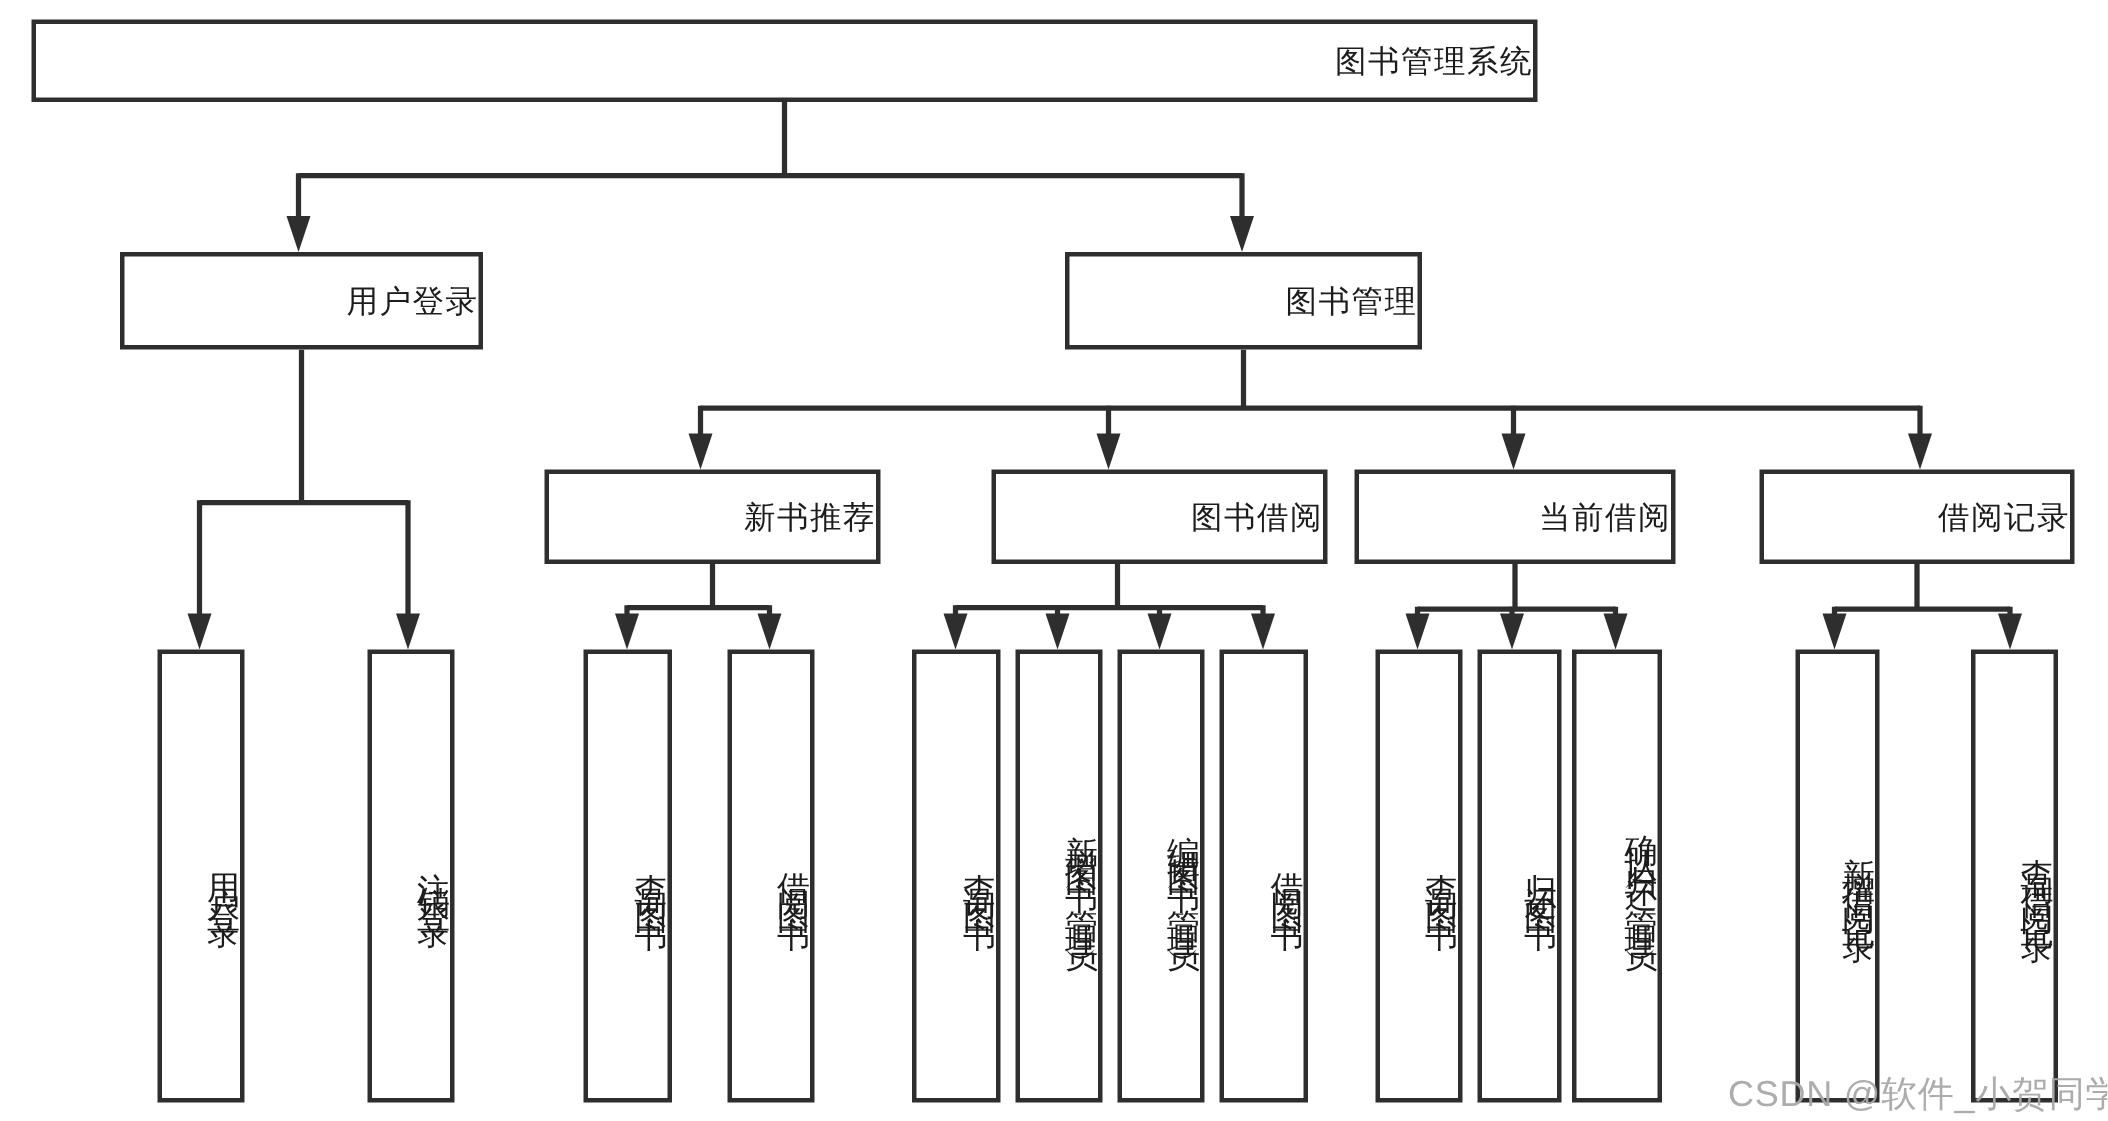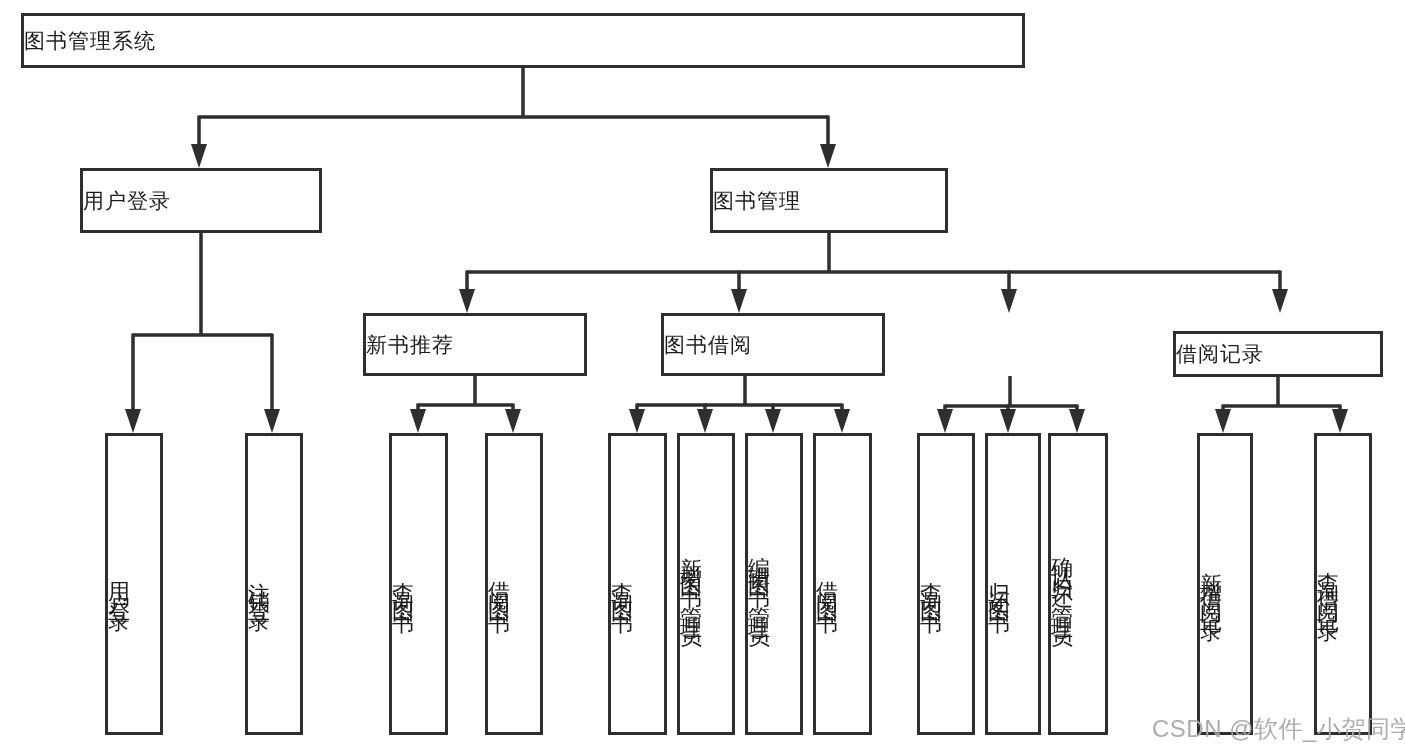--- a/index.html
+++ b/index.html
@@ -21,21 +21,21 @@
     width: 1405px;
     height: 747px;
   }
   .box {
     position: absolute;
     box-sizing: border-box;
     border: 3px solid #2e2e2e;
     background: #ffffff;
     display: flex;
     align-items: center;
-    justify-content: flex-start;
+    justify-content: flex-end;
     color: #1c1c1c;
   }
   .hbox span {
     font-size: 21px;
     letter-spacing: 1px;
     white-space: nowrap;
   }
   .vbox span {
     writing-mode: vertical-rl;
     text-orientation: mixed;
@@ -138,21 +138,24 @@
   <div class="box hbox" style="left:710px;top:168px;width:238px;height:65px">
     <span>图书管理</span>
   </div>
 
   <div class="box hbox" style="left:363px;top:313px;width:224px;height:63px">
     <span>新书推荐</span>
   </div>
   <div class="box hbox" style="left:661px;top:313px;width:224px;height:63px">
     <span>图书借阅</span>
   </div>
-  <div class="box hbox" style="left:1173px;top:331px;width:210px;height:46px">
+  <div class="box hbox" style="left:903px;top:313px;width:214px;height:63px">
+    <span>当前借阅</span>
+  </div>
+  <div class="box hbox" style="left:1173px;top:313px;width:210px;height:63px">
     <span>借阅记录</span>
   </div>
 
   <div class="box vbox" style="left:105px;top:433px;width:58px;height:302px">
     <span>用户登录</span>
   </div>
   <div class="box vbox" style="left:245px;top:433px;width:58px;height:302px">
     <span>注销登录</span>
   </div>
 

